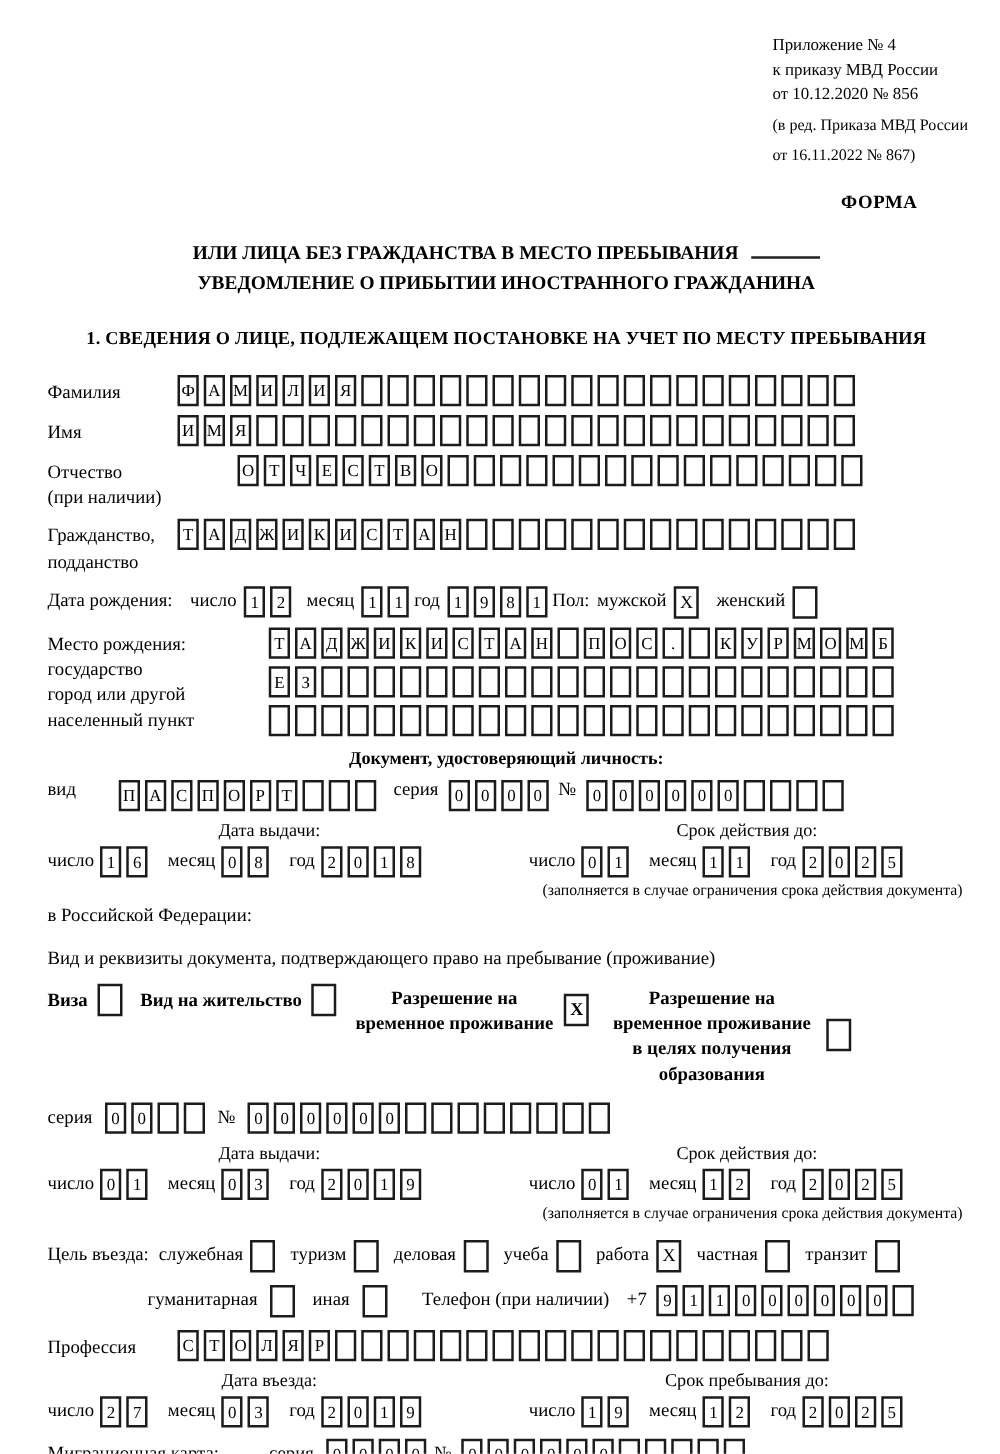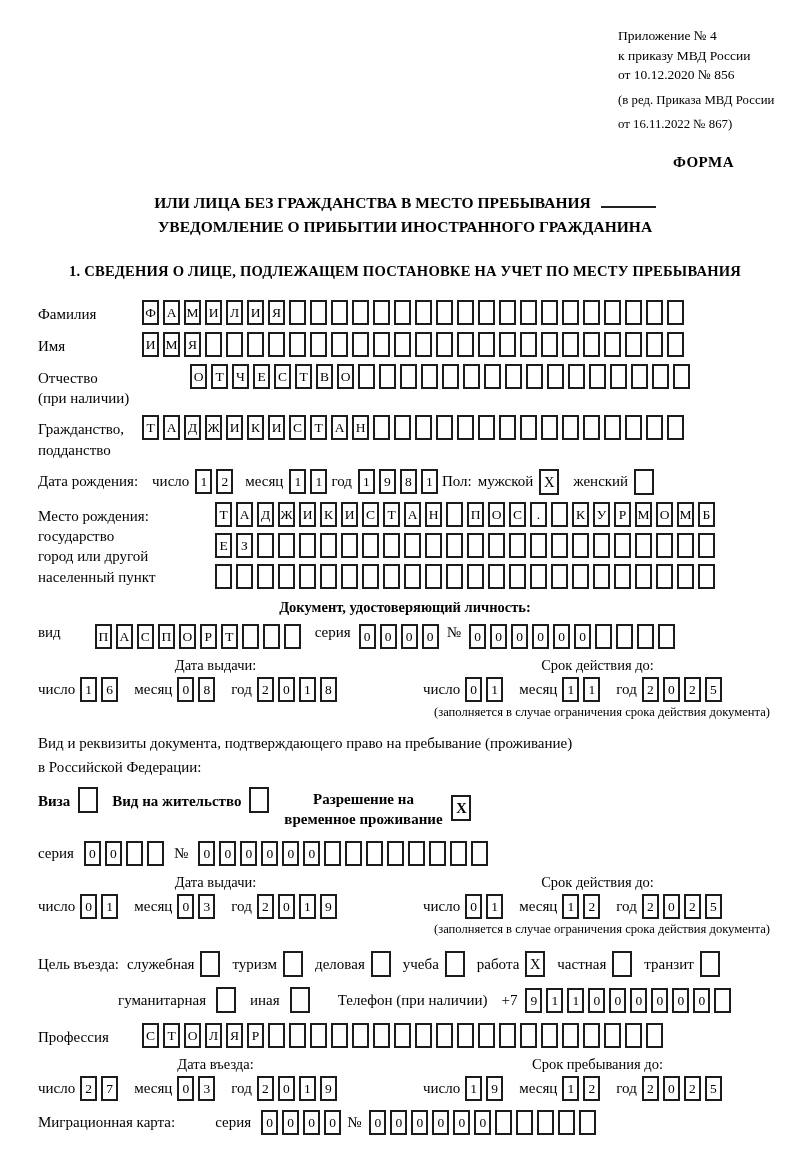--- a/index.html
+++ b/index.html
@@ -172,35 +172,39 @@
         <span class="seg cells"><span class="cell">0</span><span class="cell">1</span></span>
         <span class="dl">месяц</span>
         <span class="seg cells"><span class="cell">1</span><span class="cell">1</span></span>
         <span class="dl">год</span>
         <span class="cells"><span class="cell">2</span><span class="cell">0</span><span class="cell">2</span><span class="cell">5</span></span>
       </div>
     </div>
   </div>
   <div class="note">(заполняется в случае ограничения срока действия документа)</div>
 
+  <div class="res-line" style="margin-top:2px;">в Российской Федерации:</div>
   <div class="res-line">Вид и реквизиты документа, подтверждающего право на пребывание (проживание)</div>
-  <div class="res-line" style="margin-top:2px;">в Российской Федерации:</div>
 
   <div class="options">
     <div class="opt">
       <span class="olabel">Виза</span>
       <span class="checkbox"></span>
     </div>
     <div class="opt">
       <span class="olabel">Вид на жительство</span>
       <span class="checkbox"></span>
     </div>
     <div class="opt">
       <span class="olabel c2">Разрешение на временное проживание</span>
       <span class="checkbox">X</span>
+    </div>
+    <div class="opt" style="margin-right:0;">
+      <span class="olabel c3">Разрешение на временное проживание в целях получения образования</span>
+      <span class="checkbox"></span>
     </div>
   </div>
 
   <div class="inline-row" style="margin-top:12px;">
     <span style="margin-right:10px;">серия</span>
     <span class="cells"><span class="cell">0</span><span class="cell">0</span><span class="cell"></span><span class="cell"></span></span>
     <span style="margin:0 10px 0 6px;">№</span>
     <span class="cells"><span class="cell">0</span><span class="cell">0</span><span class="cell">0</span><span class="cell">0</span><span class="cell">0</span><span class="cell">0</span><span class="cell"></span><span class="cell"></span><span class="cell"></span><span class="cell"></span><span class="cell"></span><span class="cell"></span><span class="cell"></span><span class="cell"></span></span>
   </div>
 

